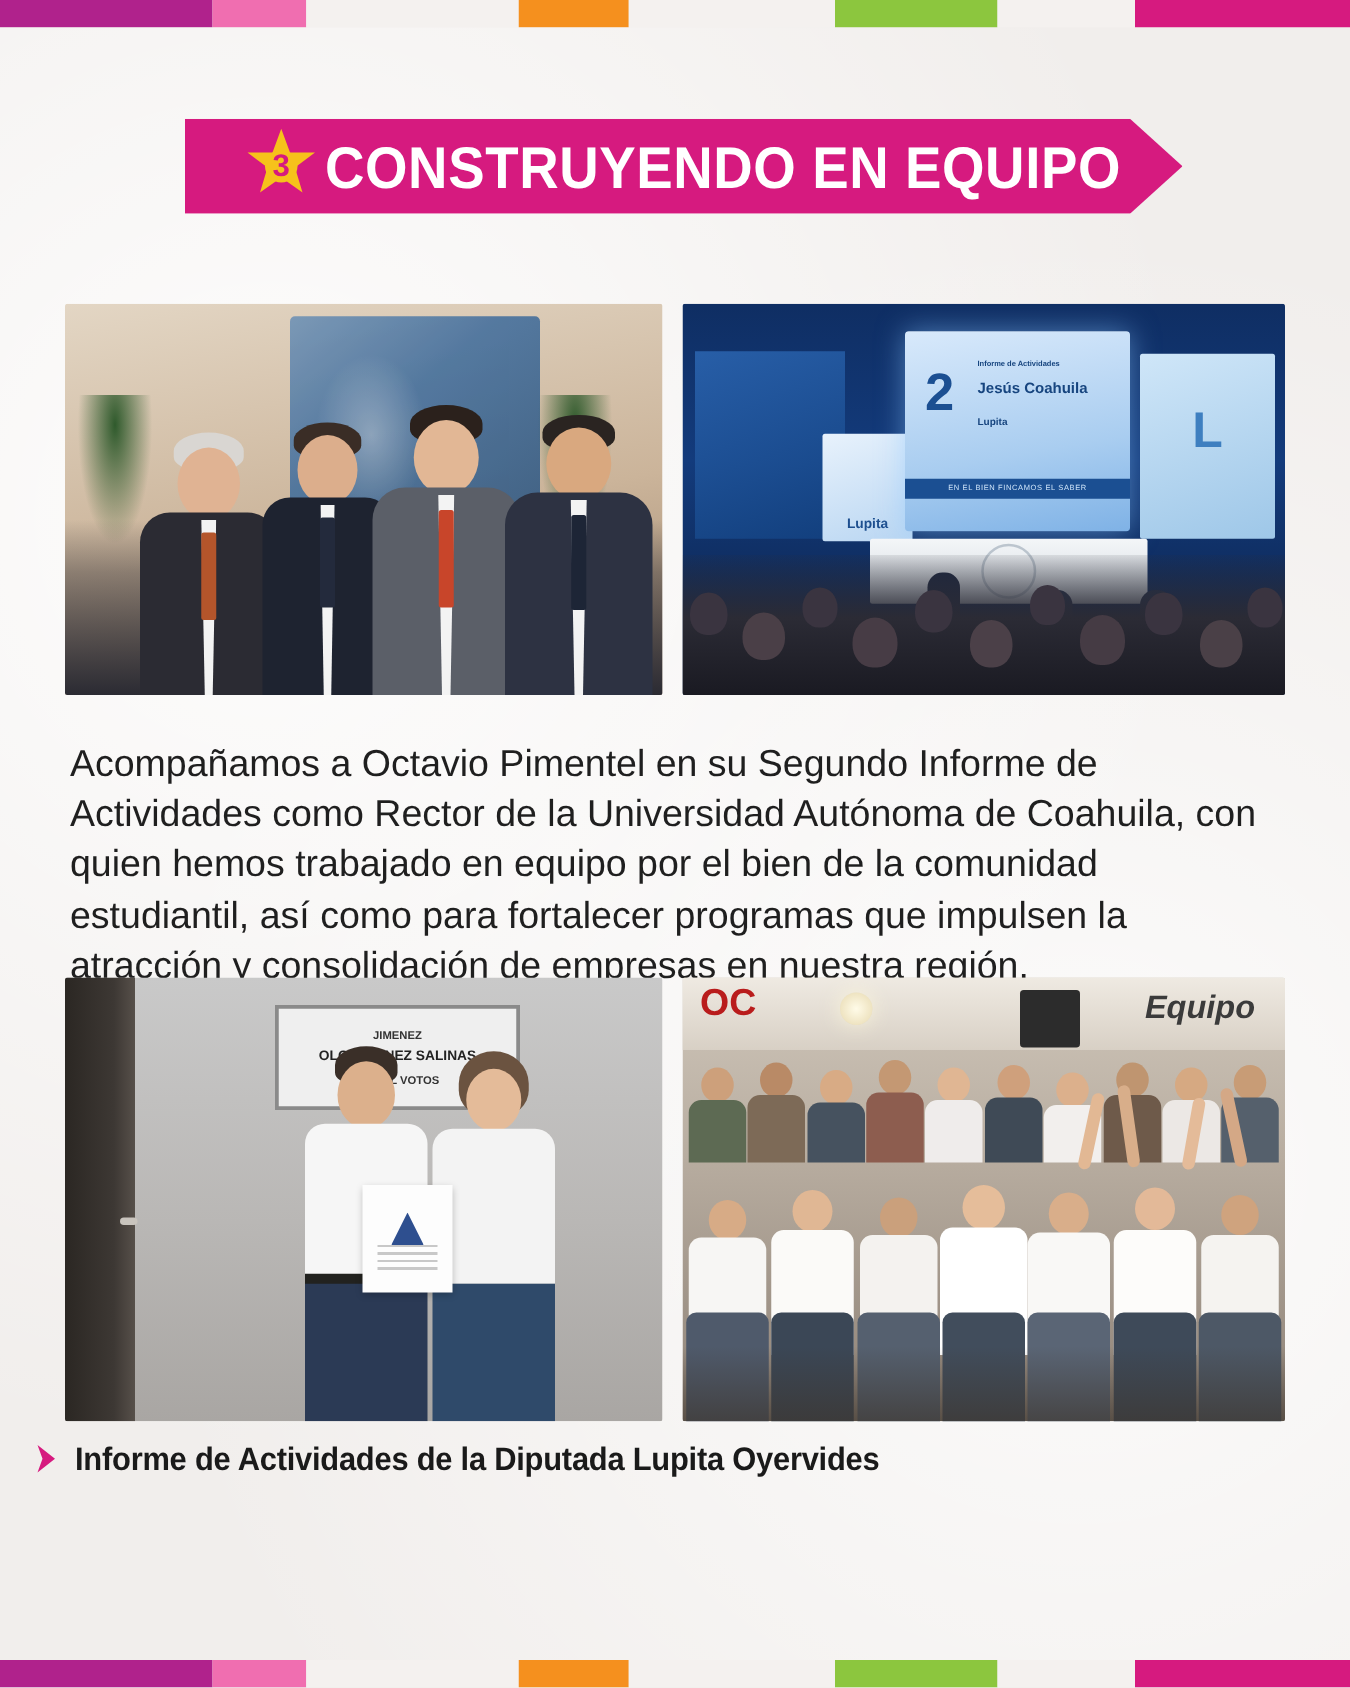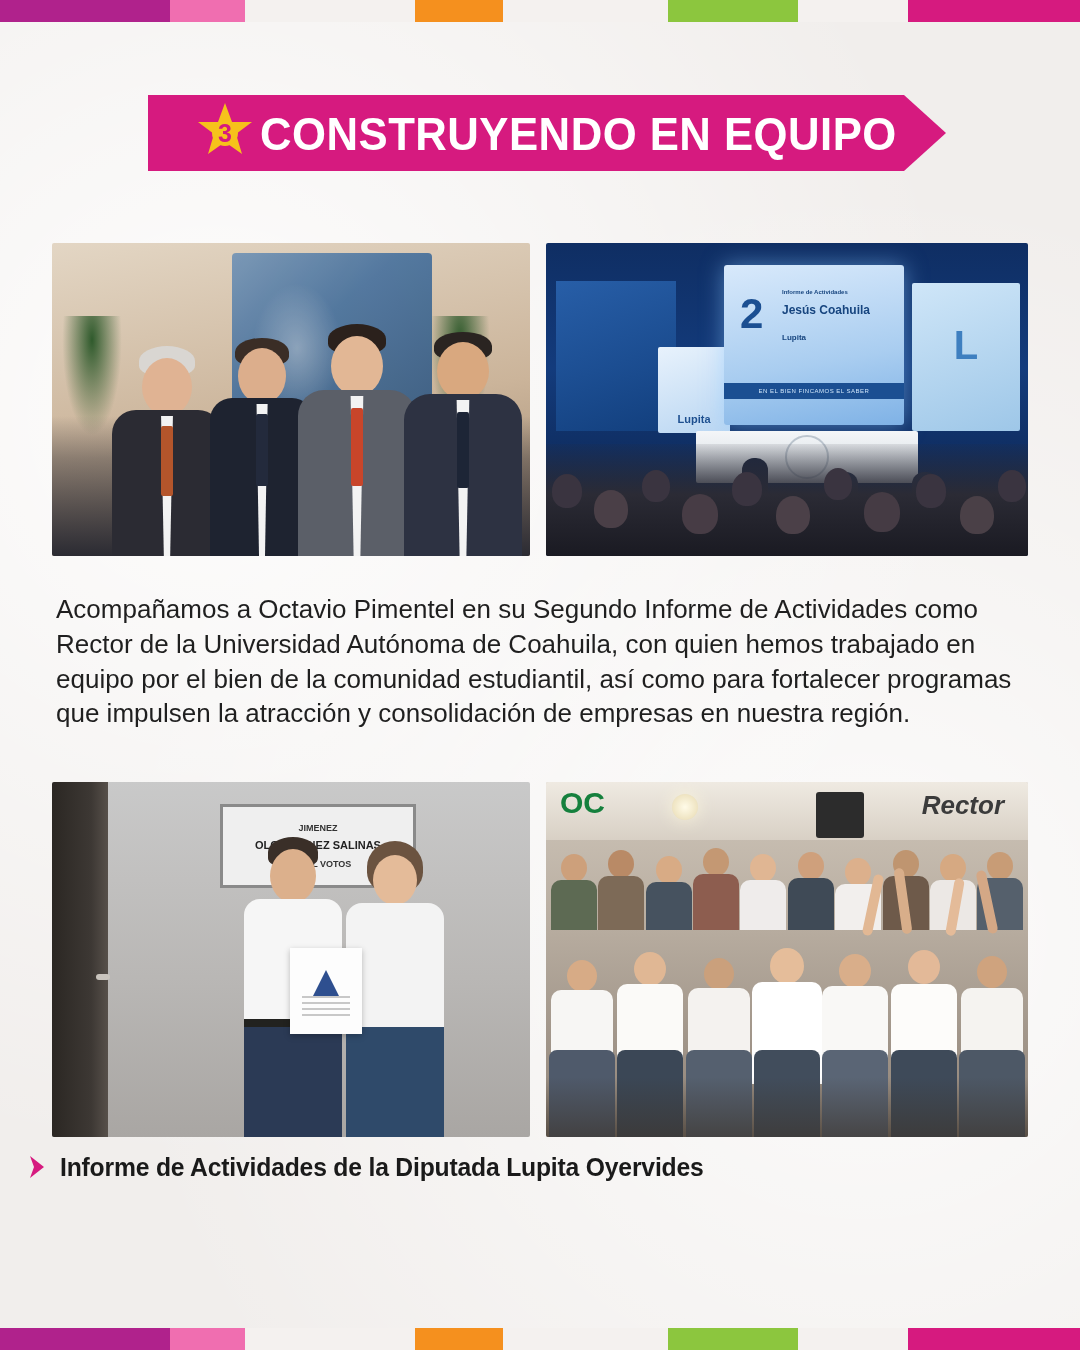--- a/index.html
+++ b/index.html
@@ -269,21 +269,21 @@
     position: absolute; left: 0; right: 0; top: 0; height: 58px;
     background: linear-gradient(to bottom, #efeae2, #d8d0c5);
   }
   .p4 .eq {
     position: absolute; right: 24px; top: 8px;
     font-size: 26px; font-weight: bold; color: #3b3b3b;
     font-style: italic;
   }
   .p4 .oc {
     position: absolute; left: 14px; top: 4px;
-    font-size: 30px; font-weight: bold; color: #15803d;
+    font-size: 30px; font-weight: bold; color: #b91c1c;
   }
   .p4 .speakerbox {
     position: absolute; left: 270px; top: 10px; width: 48px; height: 46px;
     background: #2c2c2c; border-radius: 3px;
   }
   .p4 .lamp {
     position: absolute; left: 126px; top: 12px; width: 26px; height: 26px;
     border-radius: 50%; background: radial-gradient(circle, #fffbe8, #e7d9b0);
     box-shadow: 0 0 18px rgba(255,250,220,0.8);
   }
@@ -320,21 +320,21 @@
     font-size: 26px;
     font-weight: bold;
     color: #1a1a1a;
     letter-spacing: -0.2px;
     transform: scaleX(0.95);
     transform-origin: left center;
     white-space: nowrap;
   }
   .body-text {
     margin: 6px 0 0 28px;
-    font-size: 26px;
+    font-size: 30px;
     line-height: 1.34;
     color: #1f1f1f;
     max-width: 960px;
   }
 </style>
 </head>
 <body>
 
 <div class="strip top">
   <div class="seg" style="width:170px;background:#b0228c"></div>
@@ -478,21 +478,21 @@
     <div class="cert">
       <div class="emblem"></div>
       <div class="lines"></div>
     </div>
   </div>
 
   <div class="photo p4">
     <div class="bg"></div>
     <div class="banner-top"></div>
     <div class="oc">OC</div>
-    <div class="eq">Rector</div>
+    <div class="eq">Equipo</div>
     <div class="speakerbox"></div>
     <div class="lamp"></div>
 
     <div class="row" style="top:58px;height:90px;padding:0 4px;">
       <div class="pers" style="height:90px;">
           <div class="head" style="top:14px;width:26px;height:28px;background:#cda07b;"></div>
           <div class="torso" style="top:40px;width:46px;height:50px;background:#5d6a53;"></div>
         </div>
       <div class="pers" style="height:90px;">
           <div class="head" style="top:10px;width:26px;height:28px;background:#b98a66;"></div>

